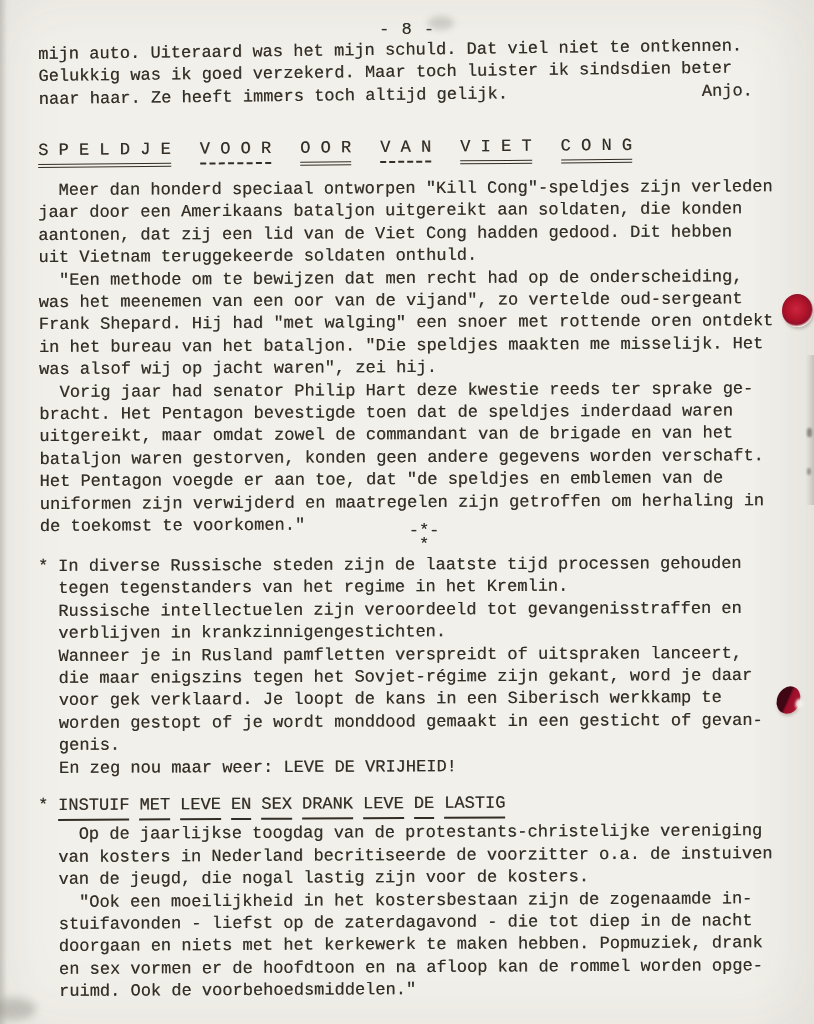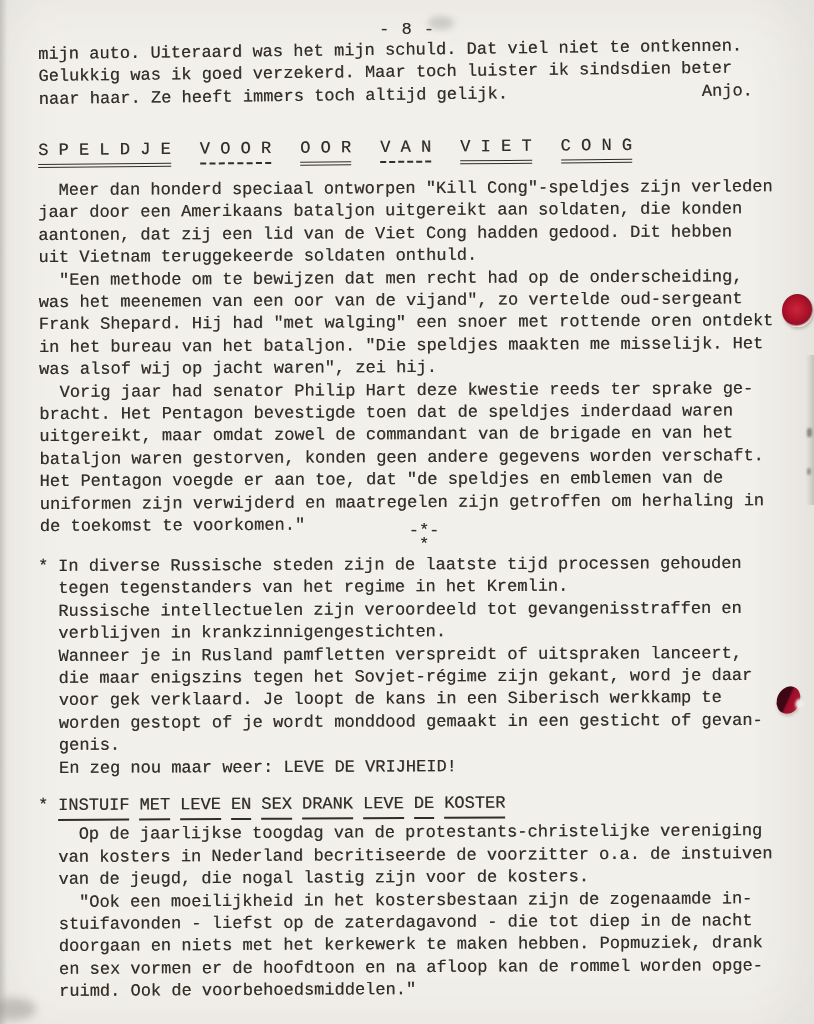--- a/index.html
+++ b/index.html
@@ -107,21 +107,21 @@
         <div class="line">voor gek verklaard. Je loopt de kans in een Siberisch werkkamp te</div>
         <div class="line">worden gestopt of je wordt monddood gemaakt in een gesticht of gevan-</div>
         <div class="line">genis.</div>
         <div class="line">En zeg nou maar weer: LEVE DE VRIJHEID!</div>
       </div>
   </div>
 
   <div class="starred item-instuif">
     <span class="bullet">*</span>
     <div class="hang">
-      <div class="heading2"><span class="word u-solid">INSTUIF</span><span class="word u-solid">MET</span><span class="word u-solid">LEVE</span><span class="word u-solid">EN</span><span class="word u-solid">SEX</span><span class="word u-solid">DRANK</span><span class="word u-solid">LEVE</span><span class="word u-solid">DE</span><span class="word u-solid">KOSTER</span></div>
+      <div class="heading2"><span class="word u-solid">INSTUIF</span><span class="word u-solid">MET</span><span class="word u-solid">LEVE</span><span class="word u-solid">EN</span><span class="word u-solid">SEX</span><span class="word u-solid">DRANK</span><span class="word u-solid">LEVE</span><span class="word u-solid">DE</span><span class="word u-solid">LASTIG</span></div>
       <div>
           <div class="line">  Op de jaarlijkse toogdag van de protestants-christelijke vereniging</div>
           <div class="line">van kosters in Nederland becritiseerde de voorzitter o.a. de instuiven</div>
           <div class="line">van de jeugd, die nogal lastig zijn voor de kosters.</div>
           <div class="line">  "Ook een moeilijkheid in het kostersbestaan zijn de zogenaamde in-</div>
           <div class="line">stuifavonden - liefst op de zaterdagavond - die tot diep in de nacht</div>
           <div class="line">doorgaan en niets met het kerkewerk te maken hebben. Popmuziek, drank</div>
           <div class="line">en sex vormen er de hoofdtoon en na afloop kan de rommel worden opge-</div>
           <div class="line">ruimd. Ook de voorbehoedsmiddelen."</div>
         </div>

